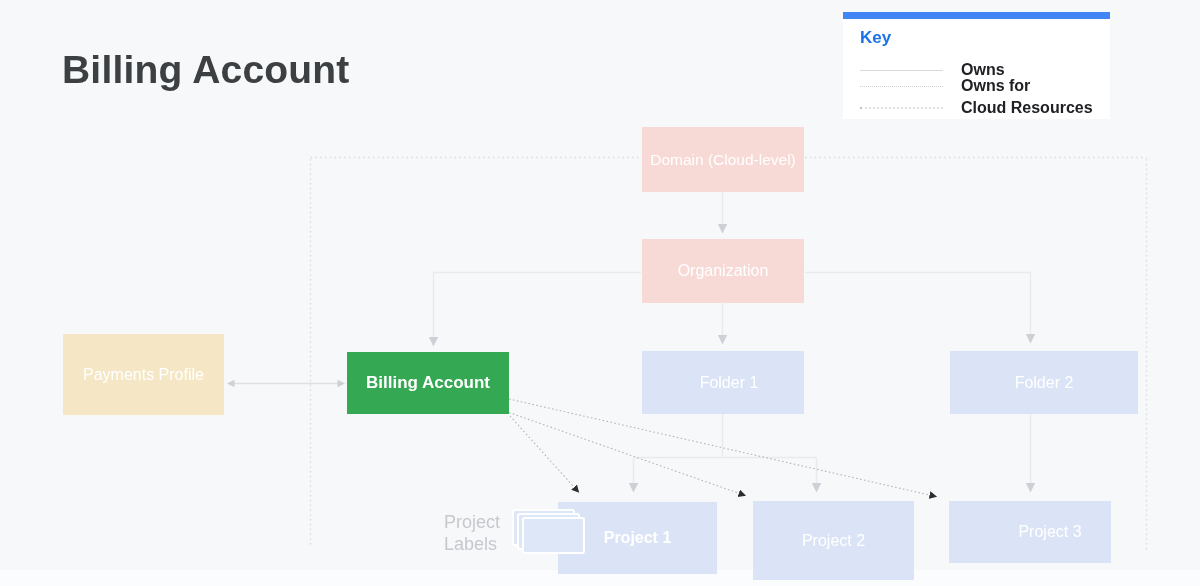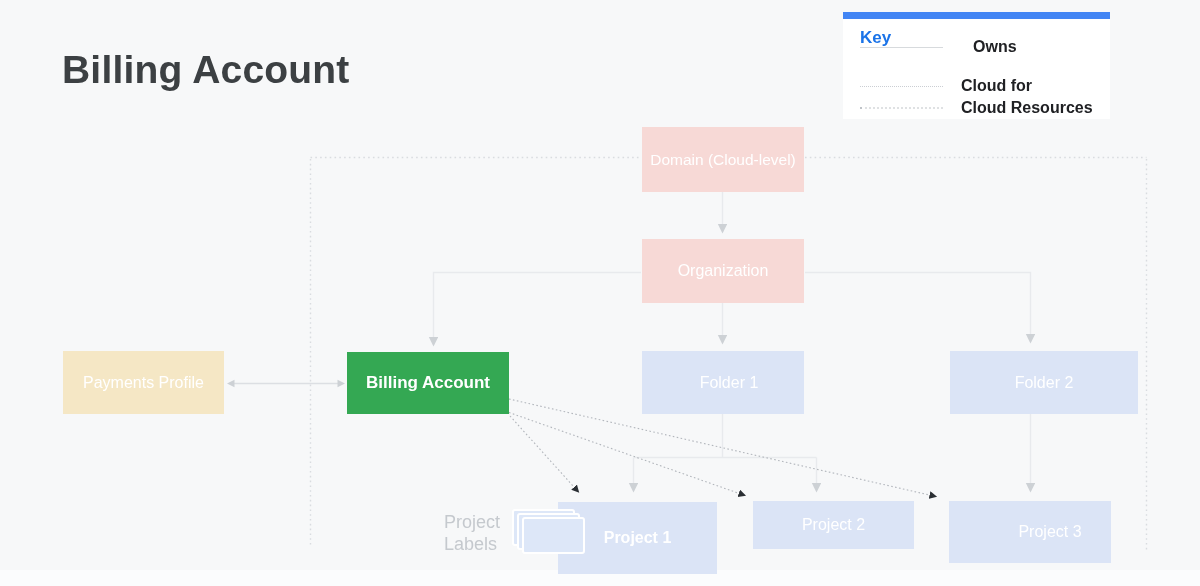--- a/index.html
+++ b/index.html
@@ -27,34 +27,34 @@
   .owns-strong{stroke:#dcdfe3;stroke-width:1.4;fill:none;}
   .cloud{stroke:var(--cloud-resources-line);stroke-width:1.4;fill:none;stroke-dasharray:1.6 3.2;}
   .paysfor{stroke:var(--pays-for-line);stroke-width:1.1;fill:none;stroke-dasharray:1.6 2.4;}
   .ah-l{fill:var(--arrow-light);}
   .ah-d{fill:var(--arrow-dark);}
 
   .node{position:absolute;z-index:2;display:flex;align-items:center;justify-content:center;
     color:var(--node-text);font-size:16px;white-space:nowrap;}
   .n-domain{left:642px;top:127px;width:162px;height:65px;background:var(--domain-fill);font-size:15.5px;}
   .n-org{left:642px;top:239px;width:162px;height:64px;background:var(--organization-fill);}
-  .n-payments{left:63px;top:351px;width:161px;height:63px;background:var(--payments-fill);}
+  .n-payments{left:63px;top:334px;width:161px;height:81px;background:var(--payments-fill);}
   .n-billing{left:347px;top:352px;width:162px;height:62px;background:var(--billing-fill);
     font-size:17px;font-weight:600;}
   .n-folder1{left:642px;top:351px;width:162px;height:63px;background:var(--folder-fill);padding-left:12px;}
   .n-folder2{left:950px;top:351px;width:188px;height:63px;background:var(--folder-fill);}
   .n-project1{left:558px;top:502px;width:159px;height:72px;background:var(--project-fill);font-weight:bold;}
-  .n-project2{left:753px;top:501px;width:161px;height:48px;background:var(--project-fill);}
+  .n-project2{left:753px;top:501px;width:161px;height:79px;background:var(--project-fill);}
   .n-project3{left:949px;top:501px;width:162px;height:62px;background:var(--project-fill);padding-left:40px;}
 
   .key-panel{position:absolute;left:843px;top:12px;width:267px;height:107px;z-index:3;background:#ffffff;}
   .key-bar{position:absolute;left:0;top:0;width:267px;height:7px;background:var(--key-accent-bar);}
   .key-title{position:absolute;left:17px;top:16px;font-size:17px;font-weight:700;color:var(--key-title);}
   .key-row{position:absolute;left:17px;display:flex;align-items:center;height:22px;}
-  .key-row.r1{top:24px;gap:12px;}.key-row.r2{top:63px;}.key-row.r3{top:85px;}
+  .key-row.r1{top:47px;}.key-row.r2{top:63px;}.key-row.r3{top:85px;}
   .line-sample{width:83px;height:0;margin-right:18px;flex:none;}
   .ls-solid{border-top:1px solid #d7dadd;}
   .ls-fine{border-top:1px dotted #cbced3;}
   .ls-dotted{border-top:2px dotted #bfc3c8;transform:scaleY(.6);}
   .key-label{font-size:16px;font-weight:700;color:var(--key-text);white-space:nowrap;}
 
   .proj-labels{position:absolute;left:444px;top:511px;z-index:3;font-size:18px;line-height:22px;
     color:var(--project-labels-text);}
   .label-card{position:absolute;z-index:3;width:63px;height:37px;background:#dde7f8;
     border:2px solid #ffffff;border-radius:3px;}
@@ -128,20 +128,20 @@
 
   <div class="key-panel">
     <div class="key-bar"></div>
     <div class="key-title">Key</div>
     <div class="key-row r1">
       <div class="line-sample ls-solid"></div>
       <div class="key-label">Owns</div>
     </div>
     <div class="key-row r2">
       <div class="line-sample ls-fine"></div>
-      <div class="key-label">Cloud for</div>
+      <div class="key-label">Owns for</div>
     </div>
     <div class="key-row r3">
       <div class="line-sample ls-dotted"></div>
       <div class="key-label">Cloud Resources</div>
     </div>
   </div>
 </div>
 
 </body></html>

